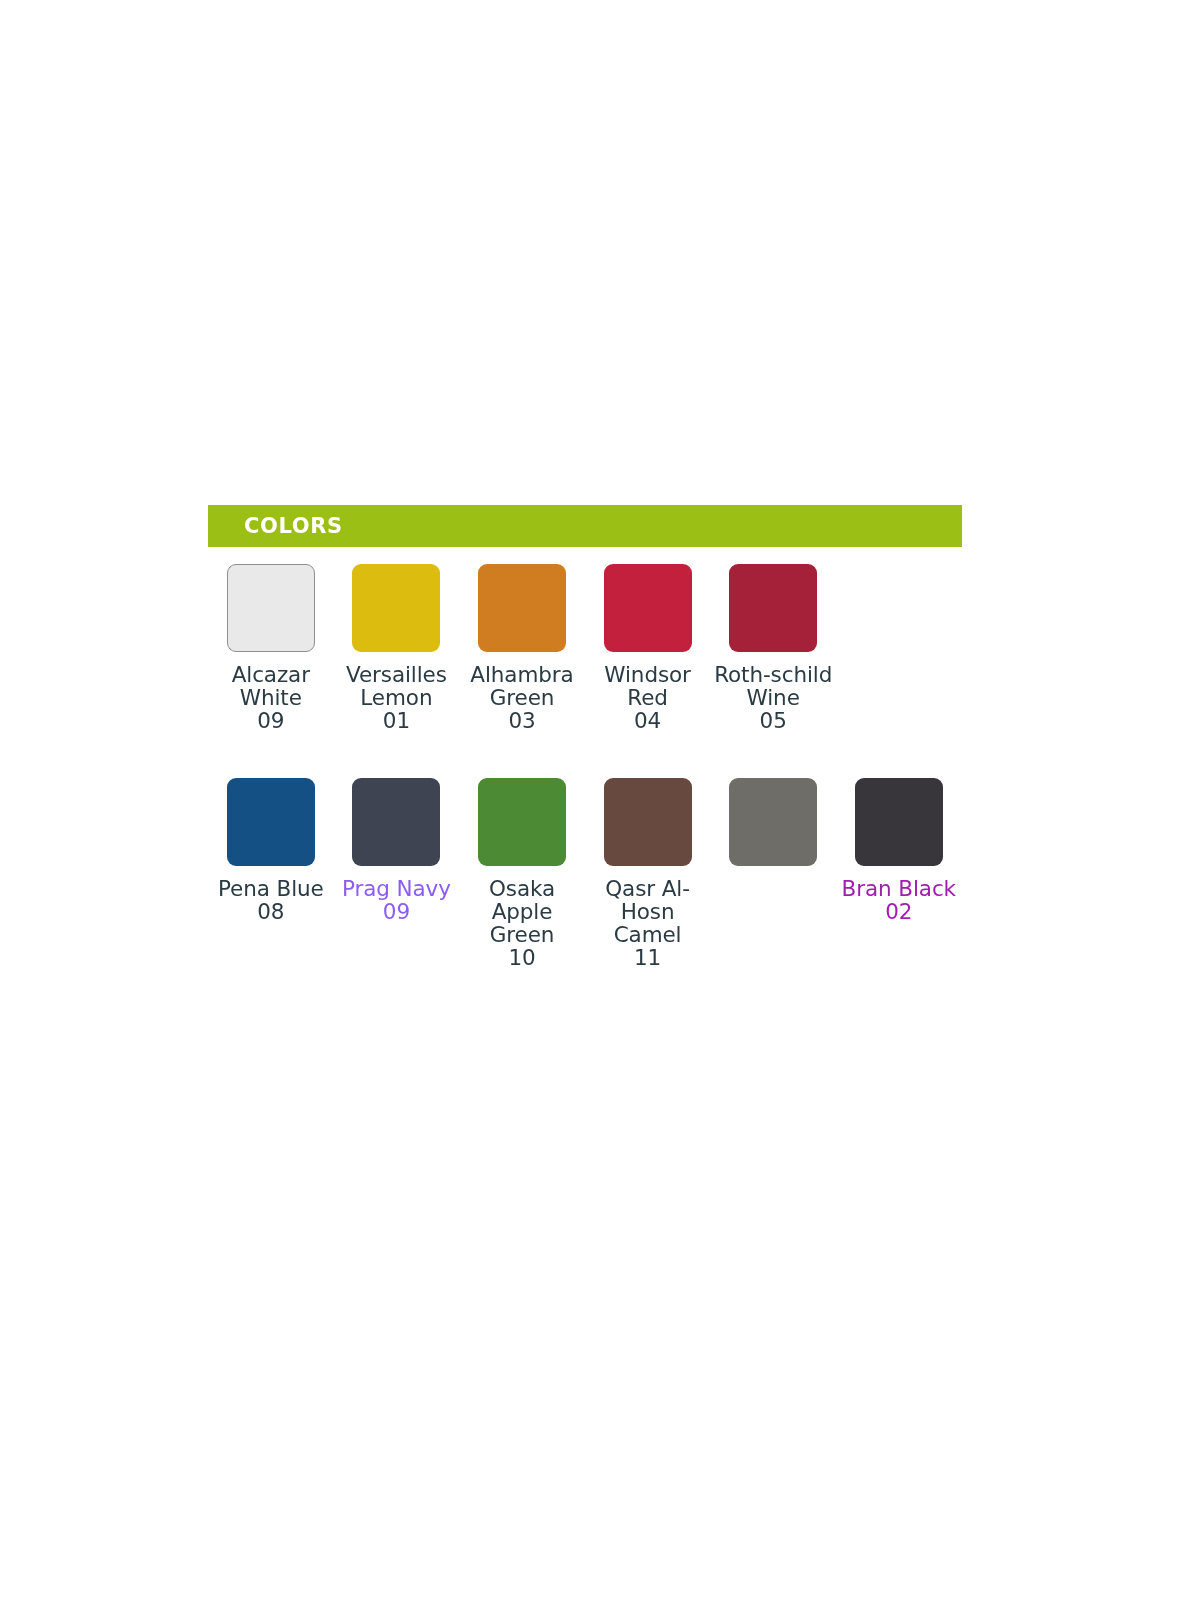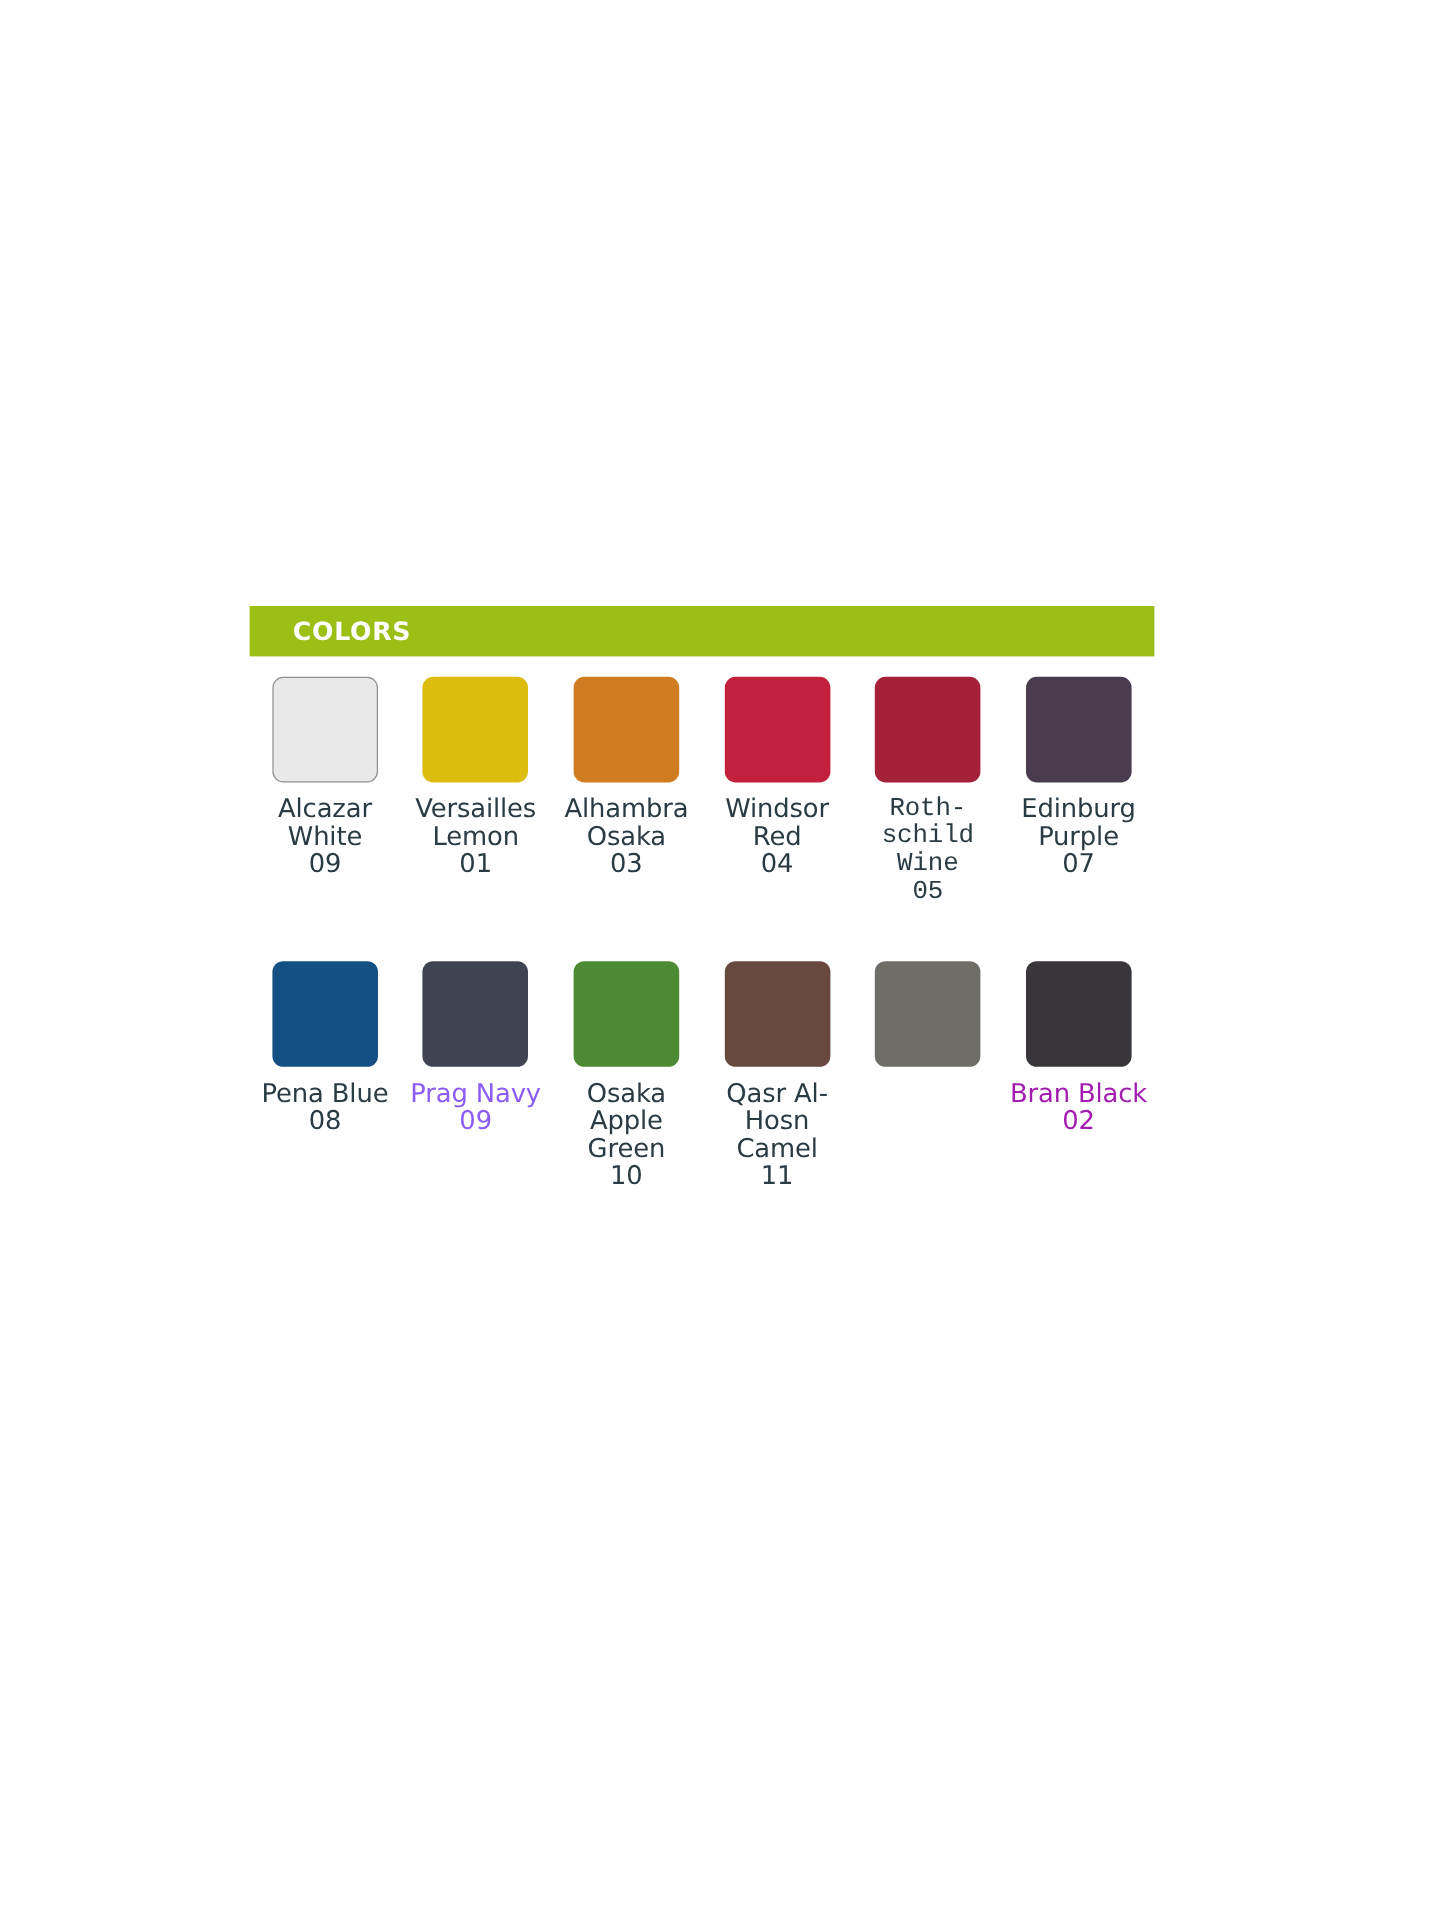--- a/index.html
+++ b/index.html
@@ -103,33 +103,29 @@
         <div class="swatch-cell">
           <div class="swatch-chip bordered" style="background: rgb(233, 233, 233);"></div>
           <div class="swatch-label" style="color: rgb(43, 59, 68);"><span>Alcazar White</span><span class="code">09</span></div>
         </div>
         <div class="swatch-cell">
           <div class="swatch-chip" style="background: rgb(220, 189, 15);"></div>
           <div class="swatch-label" style="color: rgb(43, 59, 68);"><span>Versailles Lemon</span><span class="code">01</span></div>
         </div>
         <div class="swatch-cell">
           <div class="swatch-chip" style="background: rgb(208, 125, 34);"></div>
-          <div class="swatch-label" style="color: rgb(43, 59, 68);"><span>Alhambra Osaka</span><span class="code">03</span></div>
+          <div class="swatch-label" style="color: rgb(43, 59, 68);"><span>Alhambra Green</span><span class="code">03</span></div>
         </div>
         <div class="swatch-cell">
           <div class="swatch-chip" style="background: rgb(195, 32, 61);"></div>
           <div class="swatch-label" style="color: rgb(43, 59, 68);"><span>Windsor Red</span><span class="code">04</span></div>
         </div>
         <div class="swatch-cell">
           <div class="swatch-chip" style="background: rgb(165, 32, 57);"></div>
-          <div class="swatch-label" style="color: rgb(43, 59, 68); font-family: Liberation Mono, monospace;"><span>Roth-schild Wine</span><span class="code">05</span></div>
-        </div>
-        <div class="swatch-cell">
-          <div class="swatch-chip" style="background: rgb(72, 60, 78);"></div>
-          <div class="swatch-label" style="color: rgb(43, 59, 68);"><span>Edinburg Purple</span><span class="code">07</span></div>
+          <div class="swatch-label" style="color: rgb(43, 59, 68);"><span>Roth-schild Wine</span><span class="code">05</span></div>
         </div>
       </div>
     <div class="swatch-row swatch-row-2" id="row-1">
         <div class="swatch-cell">
           <div class="swatch-chip" style="background: rgb(21, 80, 133);"></div>
           <div class="swatch-label" style="color: rgb(43, 59, 68);"><span>Pena Blue</span><span class="code">08</span></div>
         </div>
         <div class="swatch-cell">
           <div class="swatch-chip" style="background: rgb(62, 68, 82);"></div>
           <div class="swatch-label" style="color: #8b5cf6;"><span>Prag Navy</span><span class="code">09</span></div>

